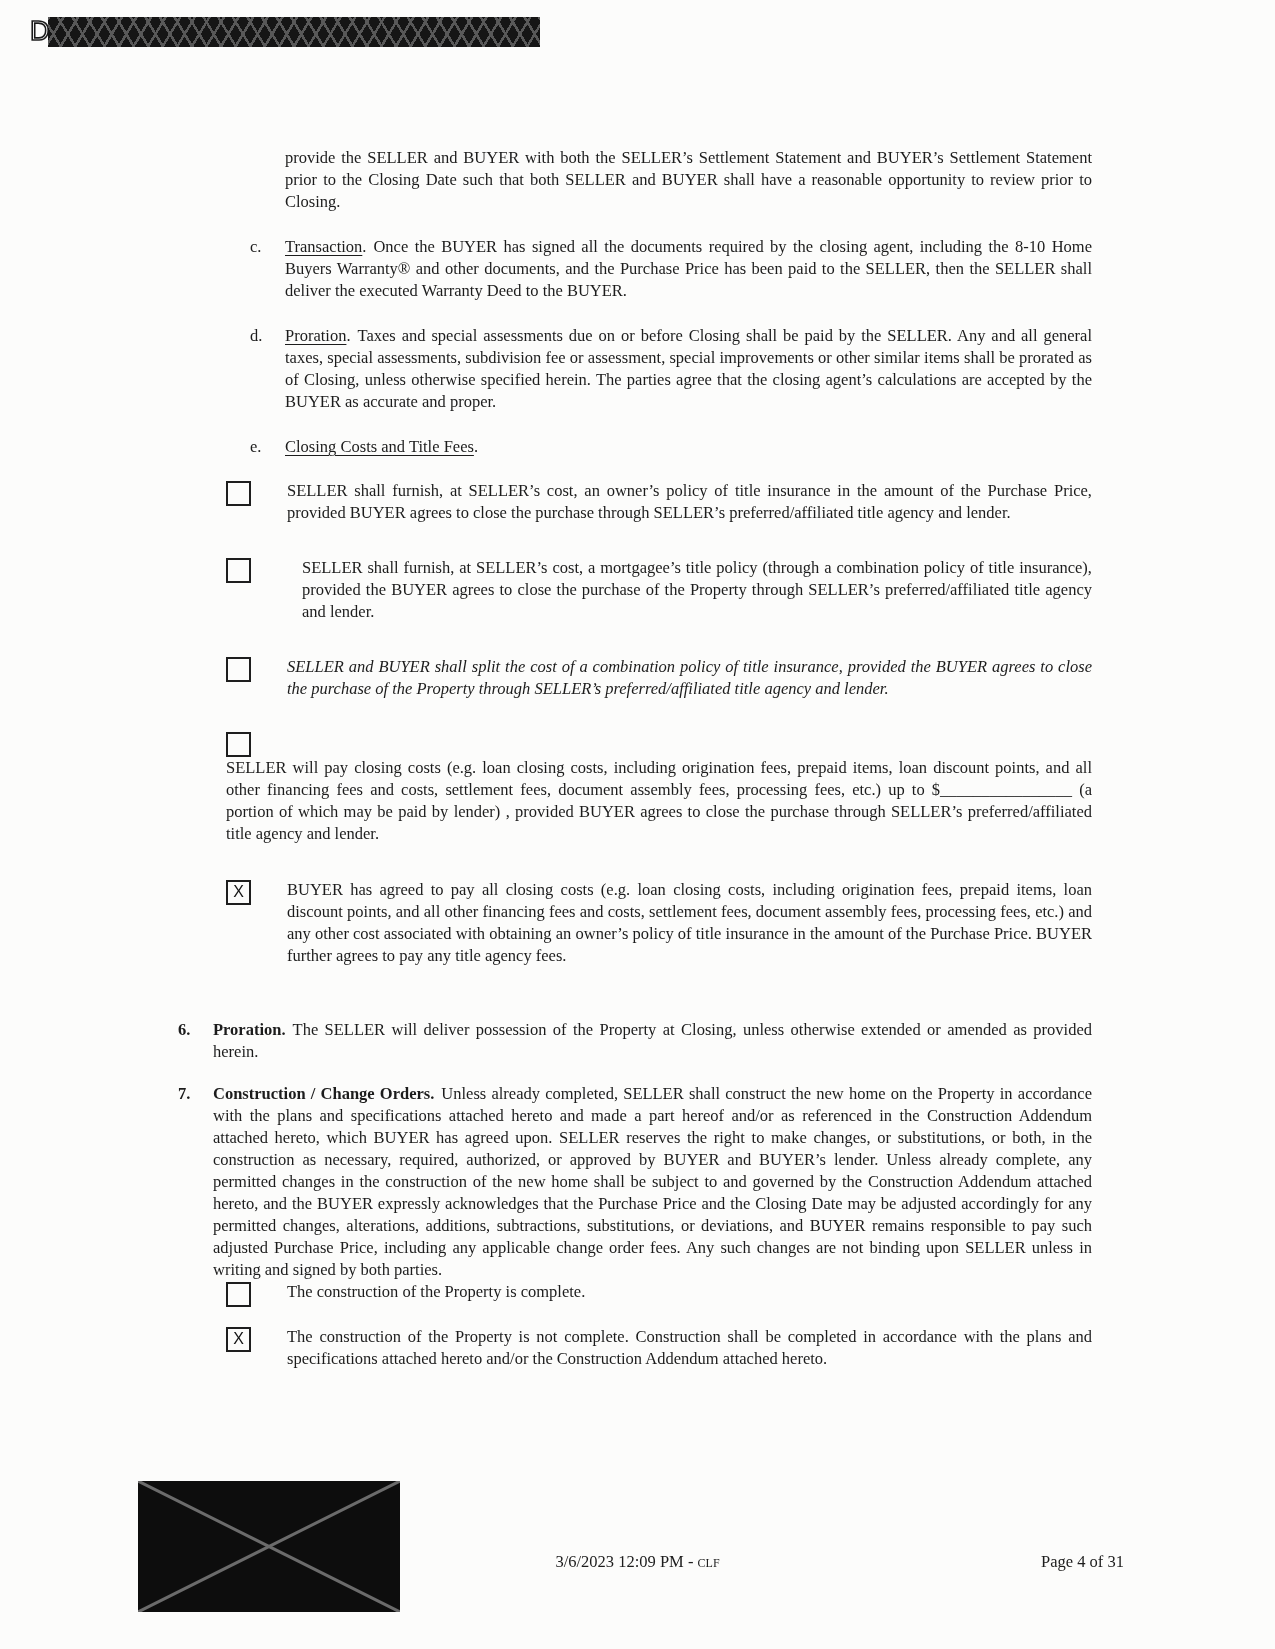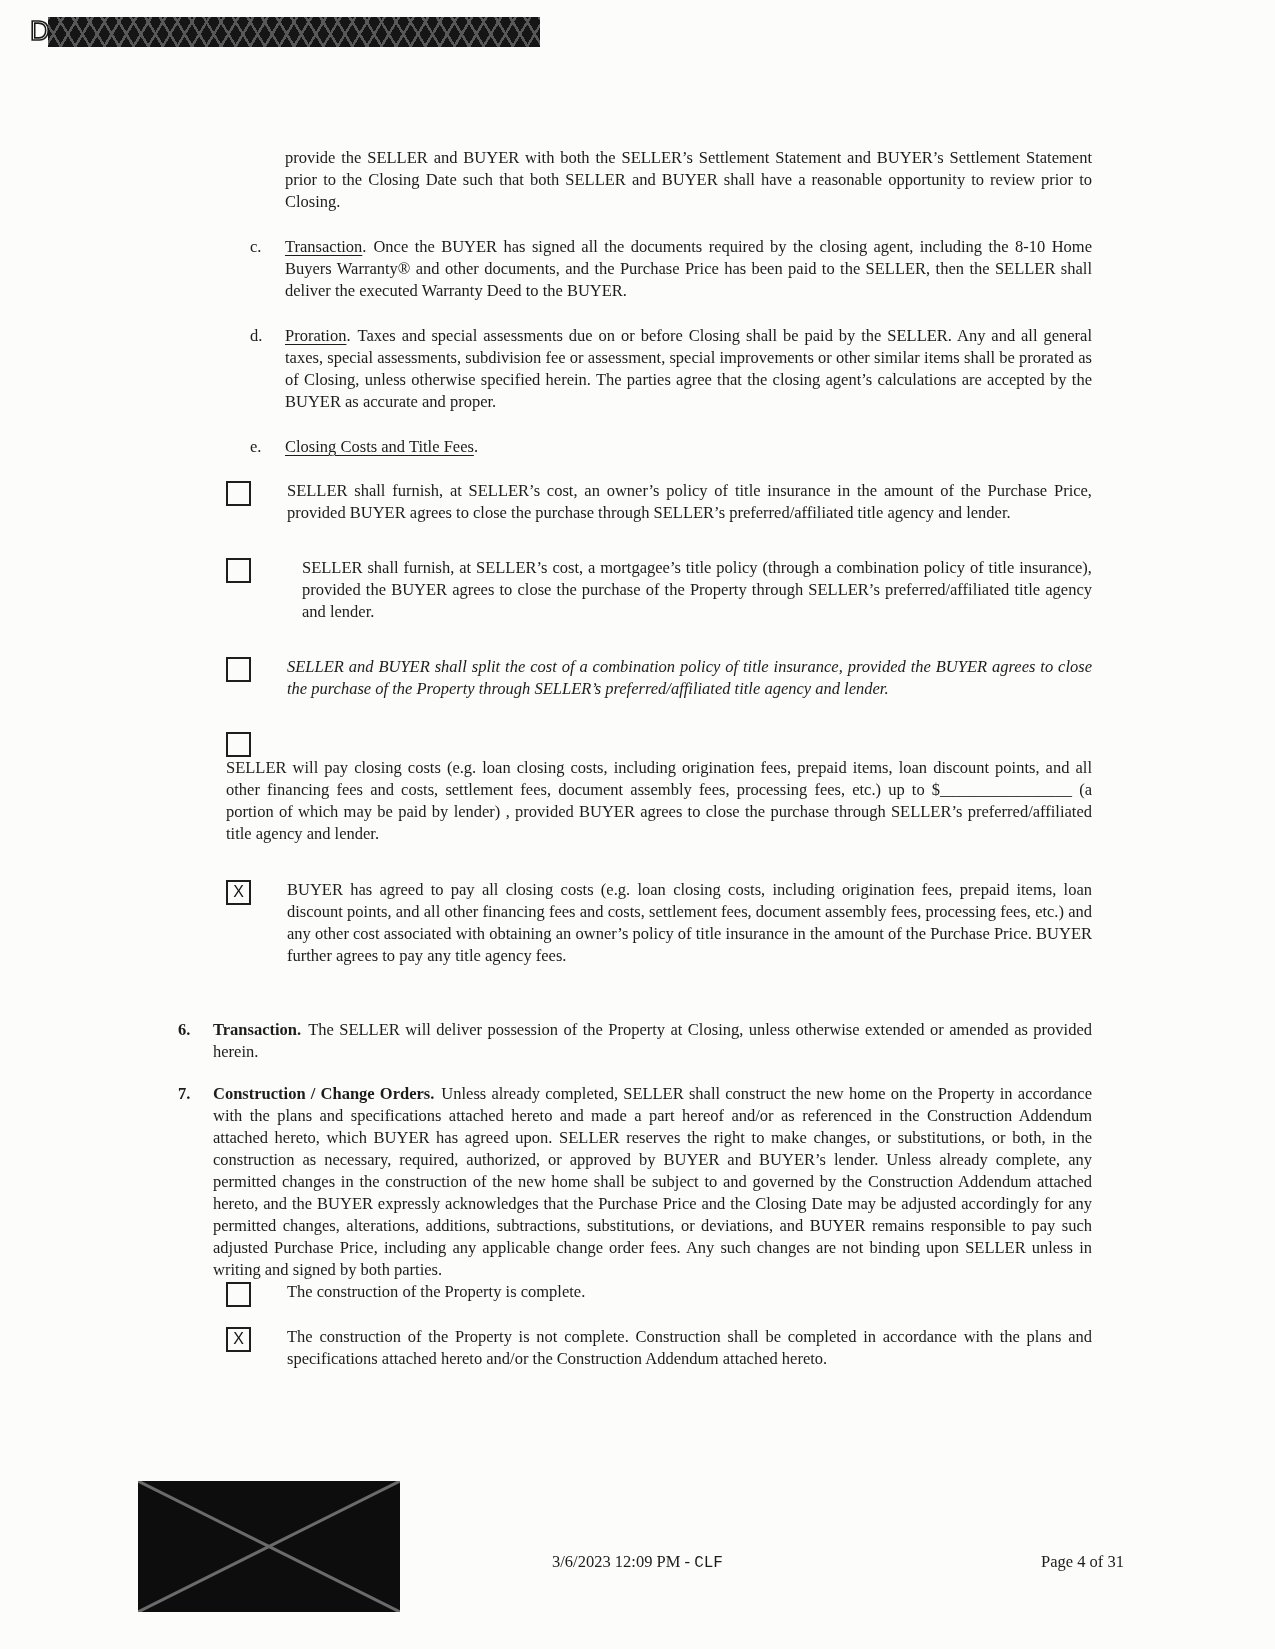--- a/index.html
+++ b/index.html
@@ -62,21 +62,21 @@
     font-family:"Liberation Sans","DejaVu Sans",sans-serif;
     font-size:16px;line-height:19px;color:#141414;
   }
   .opt p{flex:1 1 auto;}
 
   
   .footer-time{
     position:absolute;top:1552px;left:0;width:1275px;
     text-align:center;font-size:16.5px;
   }
-  .footer-time .code{font-family:Liberation Mono, monospace;font-size:16px;margin-top:47px;}
+  .footer-time .code{font-family:Liberation Serif, serif;font-size:12px;margin-top:47px;}
   .footer-page{
     position:absolute;top:1552px;right:151px;font-size:16.5px;
   }
 </style>
 </head>
 <body>
 
 <div class="page">
 
   <div class="redact-top">
@@ -125,21 +125,21 @@
 
     <div class="opt" style="margin-top:34px;">
       <span class="cb">
           <span class="cb-x">X</span>
         </span>
       <p class="just">BUYER has agreed to pay all closing costs (e.g. loan closing costs, including origination fees, prepaid items, loan discount points, and all other financing fees and costs, settlement fees, document assembly fees, processing fees, etc.) and any other cost associated with obtaining an owner’s policy of title insurance in the amount of the Purchase Price.  BUYER further agrees to pay any title agency fees.</p>
     </div>
 
     <div class="numbered" style="margin-top:52px;">
       <span class="hang">6.</span>
-      <p class="just"><span class="bold">Transaction.</span><span class="body-gap">The SELLER will deliver possession of the Property at Closing, unless otherwise extended or amended as provided herein.</span></p>
+      <p class="just"><span class="bold">Proration.</span><span class="body-gap">The SELLER will deliver possession of the Property at Closing, unless otherwise extended or amended as provided herein.</span></p>
     </div>
 
     <div class="numbered" style="margin-top:20px;">
       <span class="hang">7.</span>
       <p class="just"><span class="bold">Construction / Change Orders.</span><span class="body-gap">Unless already completed, SELLER shall construct the new home on the Property in accordance with the plans and specifications attached hereto and made a part hereof and/or as referenced in the Construction Addendum attached hereto, which BUYER has agreed upon. SELLER reserves the right to make changes, or substitutions, or both, in the construction as necessary, required, authorized, or approved by BUYER and BUYER’s lender. Unless already complete, any permitted changes in the construction of the new home shall be subject to and governed by the Construction Addendum attached hereto, and the BUYER expressly acknowledges that the Purchase Price and the Closing Date may be adjusted accordingly for any permitted changes, alterations, additions, subtractions, substitutions, or deviations, and BUYER remains responsible to pay such adjusted Purchase Price, including any applicable change order fees. Any such changes are not binding upon SELLER unless in writing and signed by both parties.</span></p>
     </div>
 
     <div class="opt" style="">
       <span class="cb"></span>
       <p class="just">The construction of the Property is complete.</p>

